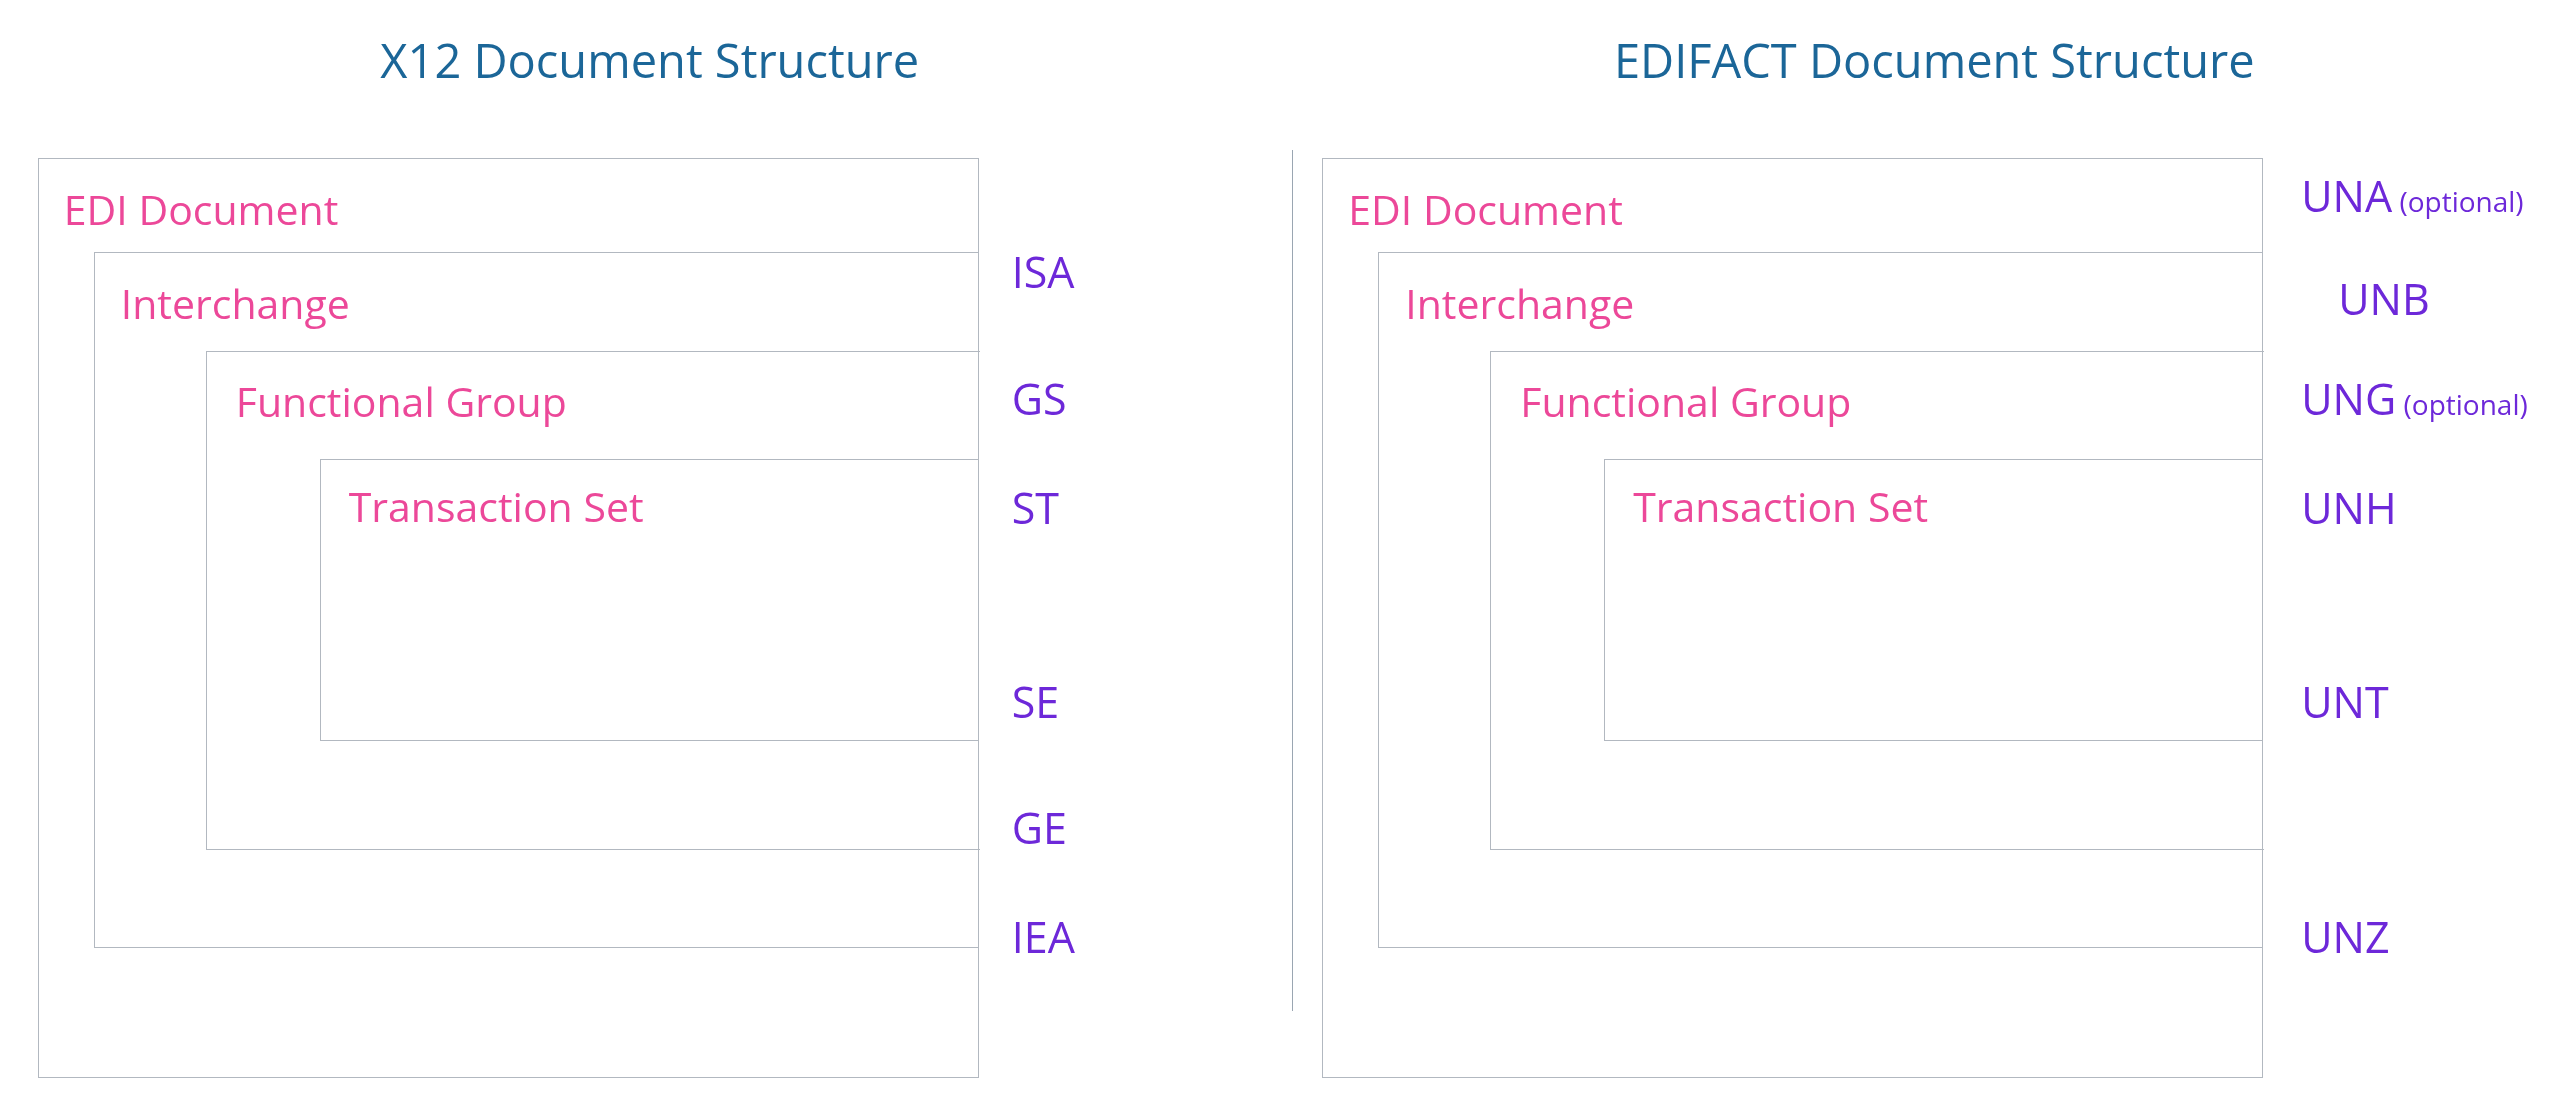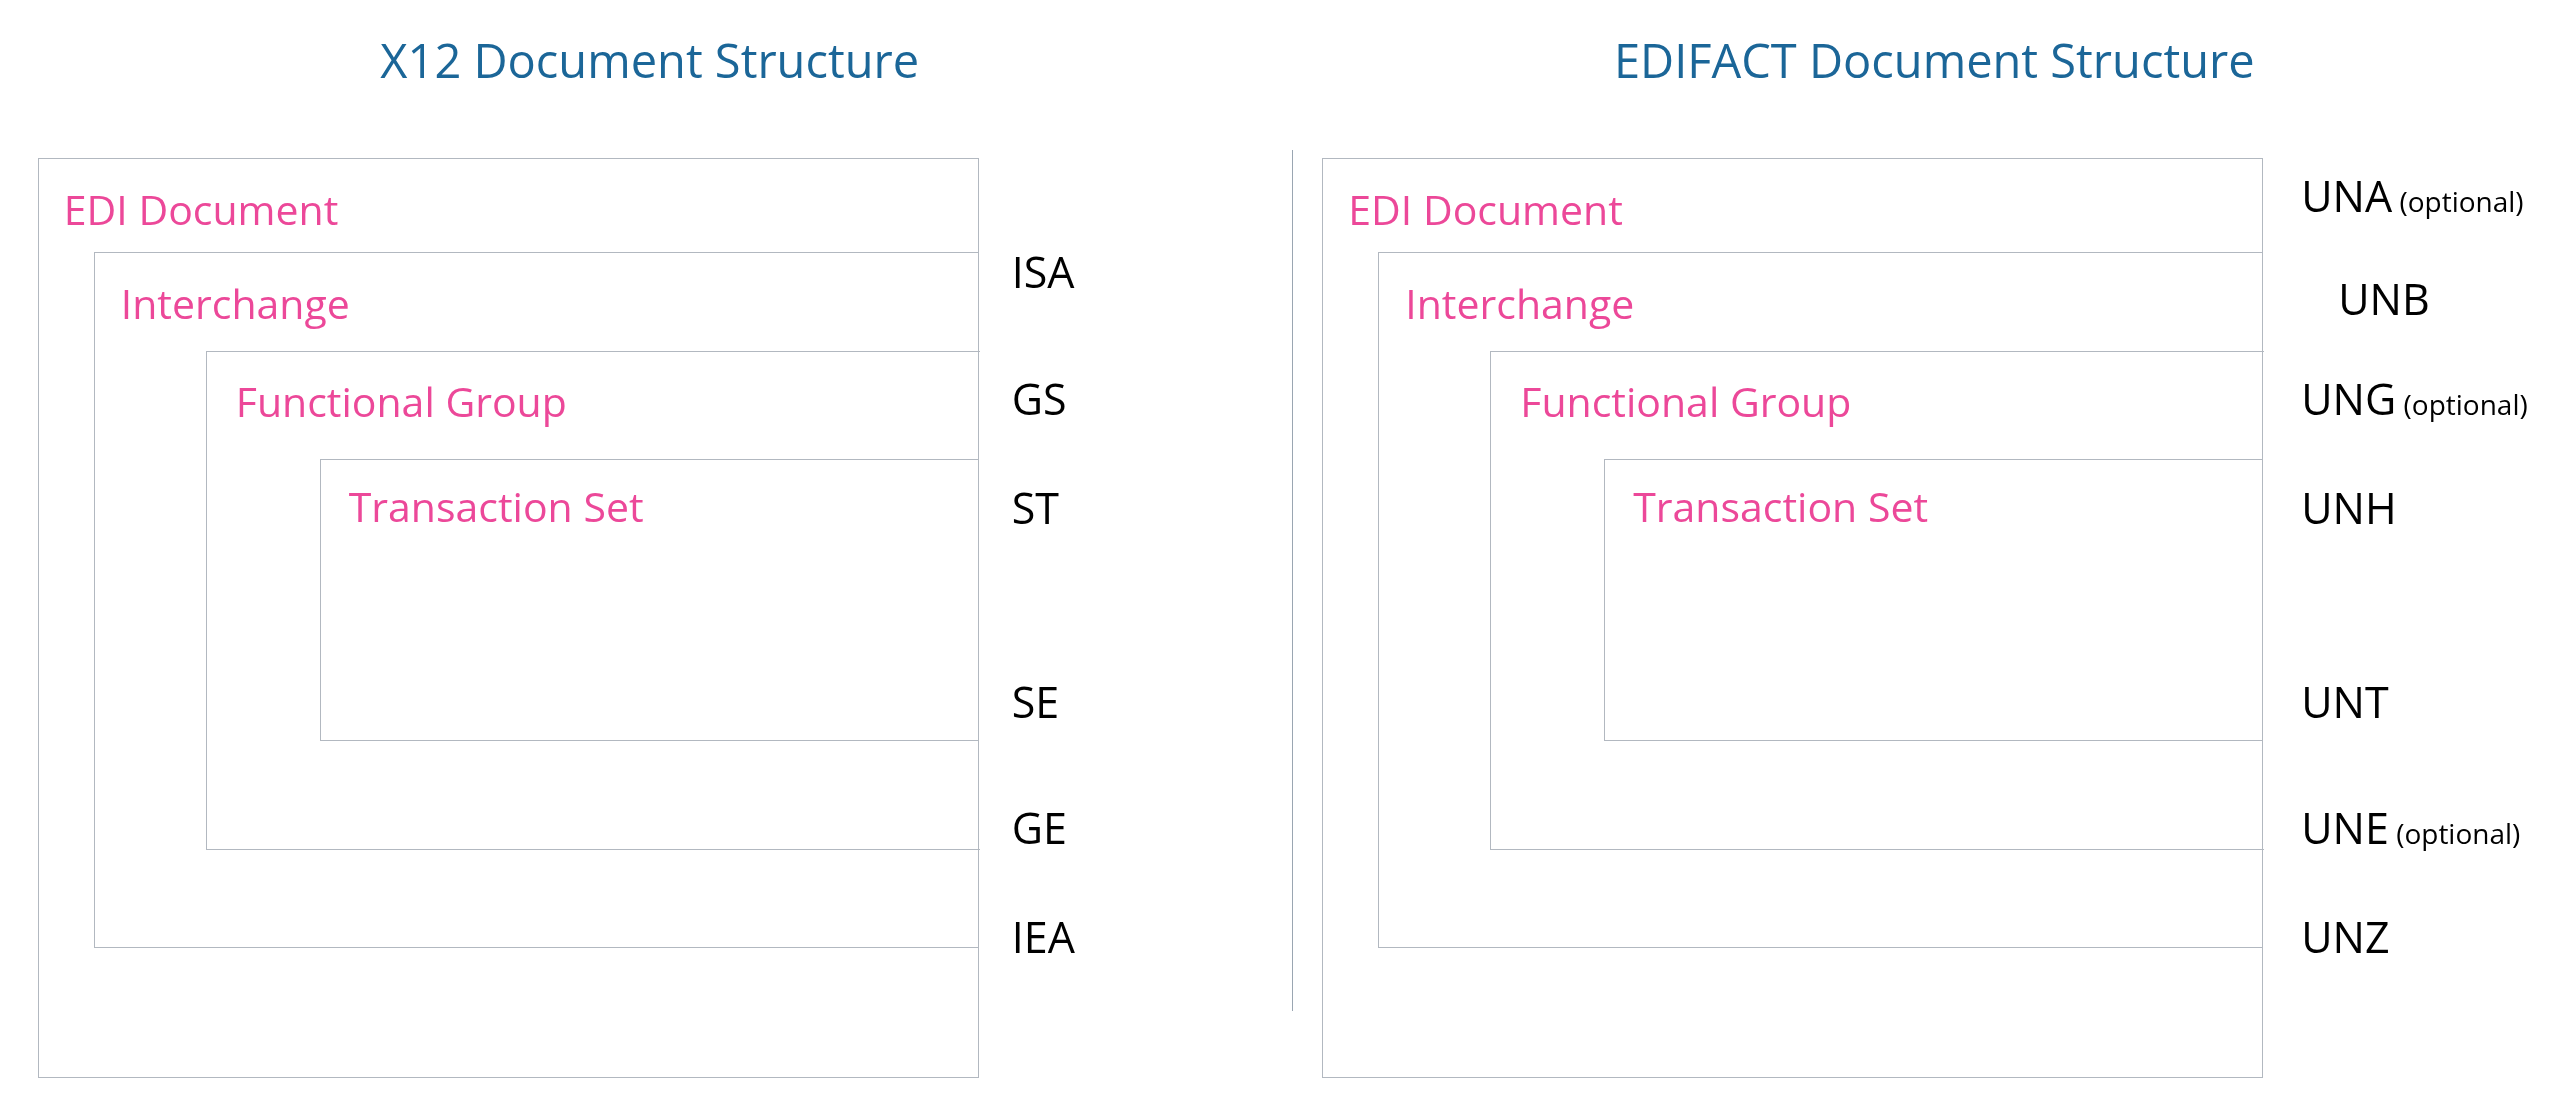--- a/index.html
+++ b/index.html
@@ -52,21 +52,21 @@
   .box-label {
     position: absolute;
     font-size: 41px;
     color: #ec4899;
     font-weight: 400;
   }
 
   .seg-label {
     position: absolute;
     font-size: 43px;
-    color: #000000;
+    color: #6d28d9;
     font-weight: 400;
     white-space: nowrap;
   }
   .seg-label .optional {
     font-size: 28px;
     font-weight: 400;
   }
 
   
   .x12 .box-doc { left: 0; top: 0; width: 941px; height: 920px; }
@@ -145,19 +145,18 @@
       <div class="box-label lbl-doc">EDI Document</div>
       <div class="box-label lbl-interchange">Interchange</div>
       <div class="box-label lbl-group">Functional Group</div>
       <div class="box-label lbl-tset">Transaction Set</div>
 
       <div class="seg-label seg-una"><span>UNA</span><span class="optional"> (optional)</span></div>
       <div class="seg-label seg-unb">UNB</div>
       <div class="seg-label seg-ung"><span>UNG</span><span class="optional"> (optional)</span></div>
       <div class="seg-label seg-unh">UNH</div>
       <div class="seg-label seg-unt">UNT</div>
-      <div class="seg-label seg-une"><span>UNE</span><span class="optional"> (optional)</span></div>
       <div class="seg-label seg-unz">UNZ</div>
     </div>
   </div>
 
 </div>
 
 
 </body></html>

